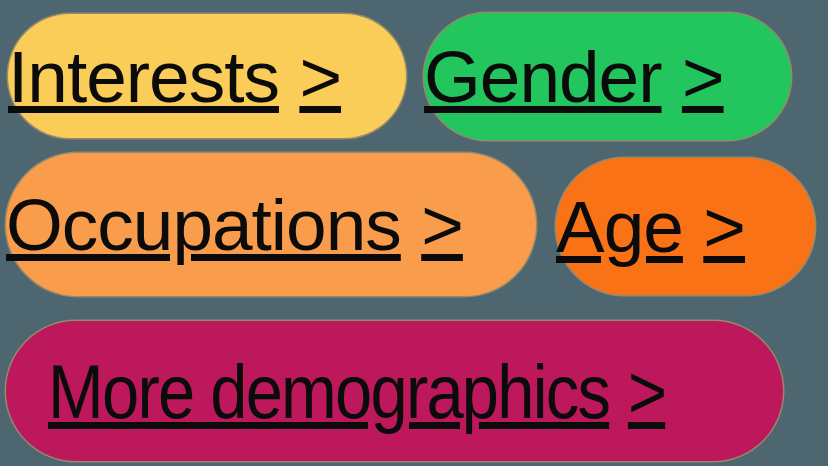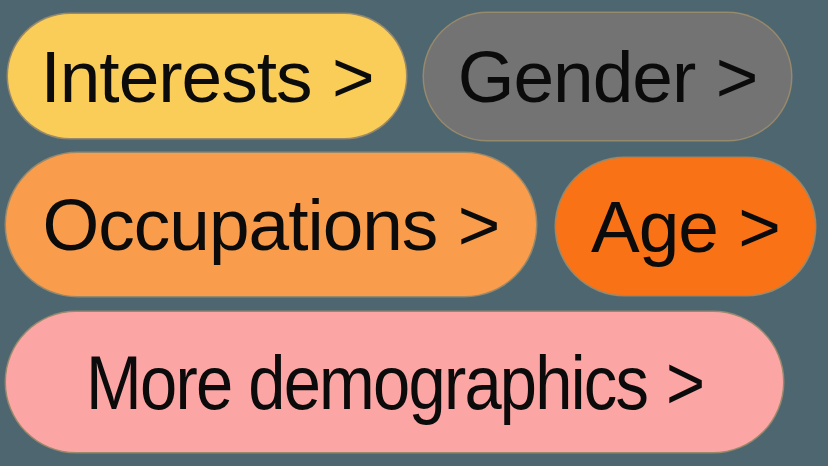--- a/index.html
+++ b/index.html
@@ -15,29 +15,30 @@
   .stage {
     position: relative;
     width: 828px;
     height: 466px;
     background-color: #4E6670; 
   }
   .pill {
     position: absolute;
     display: flex;
     align-items: center;
-    justify-content: center;
+    justify-content: flex-start;
     border: none;
     border-radius: 999px;
     color: #0b0b0b;
     font-family: "Liberation Sans", sans-serif;
     letter-spacing: -1px;
     cursor: pointer;
     padding: 0;
     box-shadow: 0 0 0 1.5px rgba(222, 172, 104, 0.5);
+    text-decoration: underline;
   }
   .pill .inner {
     display: flex;
     align-items: center;
     white-space: nowrap;
   }
   .pill .chevron {
     margin-left: 0.28em;
   }
   .pill-interests {
@@ -76,41 +77,41 @@
 
 <div class="stage" style="background-color: rgb(78, 102, 112);">
 
   <button class="pill pill-interests" style="background-color: rgb(249, 205, 87);">
     <span class="inner">
       <span class="label">Interests</span>
       <span class="chevron">&gt;</span>
     </span>
   </button>
 
-  <button class="pill pill-gender" style="background-color: #737373;">
+  <button class="pill pill-gender" style="background-color: #22c55e;">
     <span class="inner">
       <span class="label">Gender</span>
       <span class="chevron">&gt;</span>
     </span>
   </button>
 
   <button class="pill pill-occupations" style="background-color: rgb(249, 156, 75);">
     <span class="inner">
       <span class="label">Occupations</span>
       <span class="chevron">&gt;</span>
     </span>
   </button>
 
   <button class="pill pill-age" style="background-color: #f97316;">
     <span class="inner">
       <span class="label">Age</span>
       <span class="chevron">&gt;</span>
     </span>
   </button>
 
-  <button class="pill pill-more-demographics" style="background-color: #fca5a5;">
+  <button class="pill pill-more-demographics" style="background-color: #be185d; margin-top: 9px;">
     <span class="inner">
       <span class="label">More demographics</span>
       <span class="chevron">&gt;</span>
     </span>
   </button>
 
 </div>
 
 </body></html>

